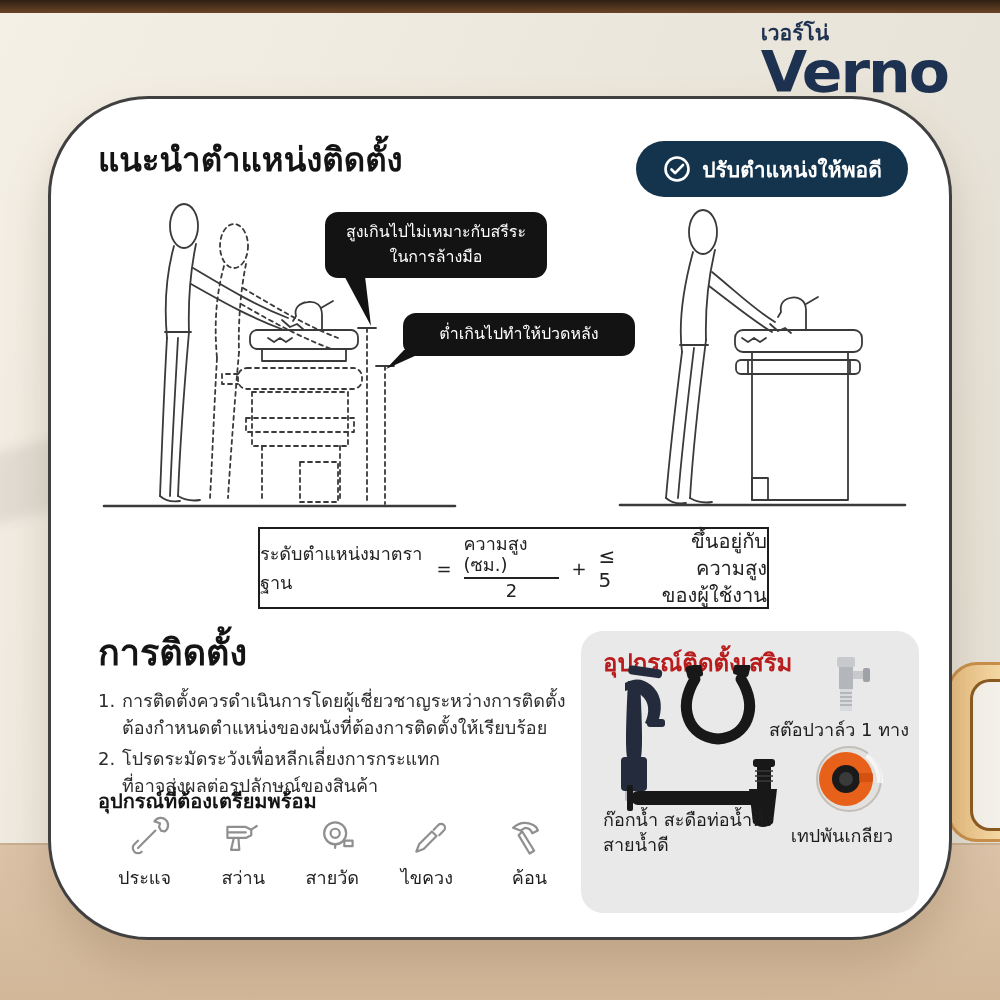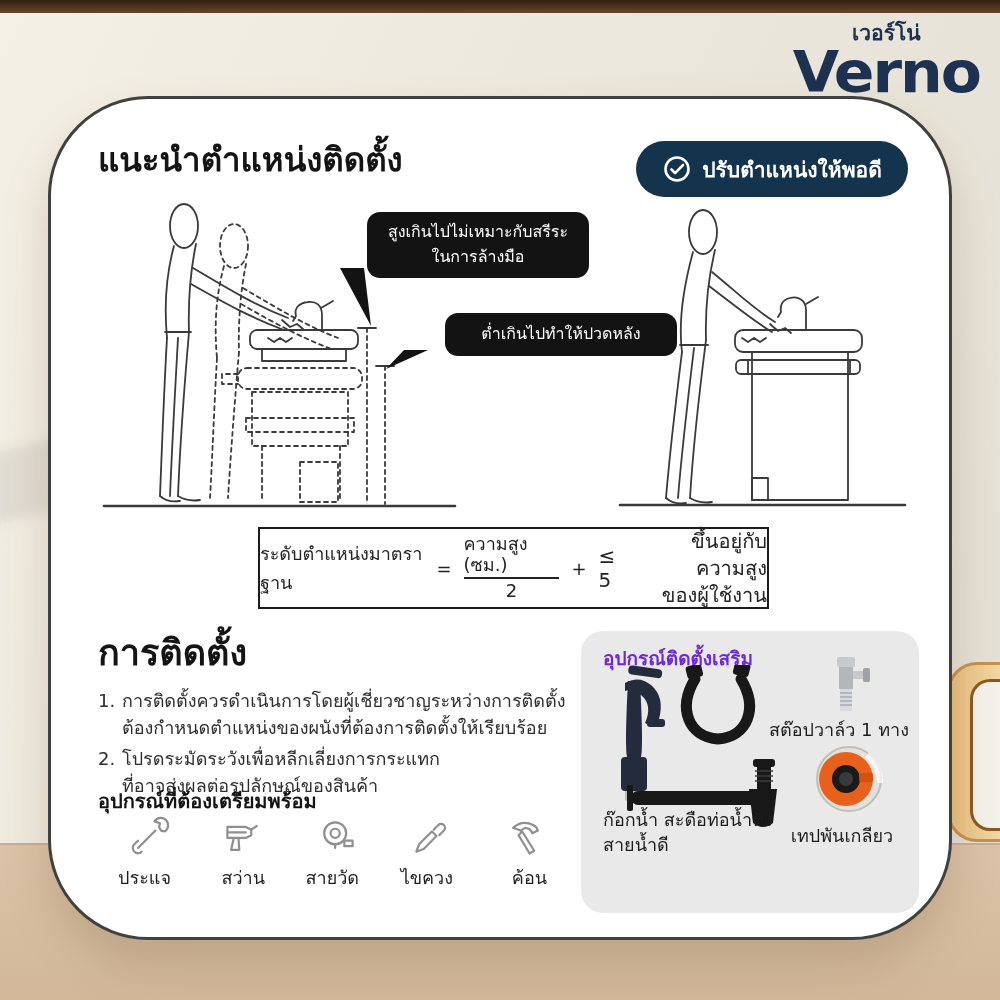--- a/index.html
+++ b/index.html
@@ -15,34 +15,34 @@
     background:rgba(110,105,95,.12);transform:rotate(-14deg);filter:blur(6px);z-index:1;}
   .floor{position:absolute;left:0;top:843px;width:1000px;height:157px;z-index:1;
     background:linear-gradient(#dcc3a8,#d2b899);}
   .floor-line{position:absolute;left:0;top:843px;width:1000px;height:2px;background:rgba(140,110,80,.25);z-index:1;}
   .wood-frame{position:absolute;right:0;top:662px;width:50px;height:174px;z-index:2;
     background:linear-gradient(90deg,#e9bf82,#f3d6a2);
     border:3px solid #c98f4a;border-right:none;border-radius:30px 0 0 30px;}
   .wood-frame .inner{position:absolute;right:-3px;top:14px;width:30px;height:146px;
     background:#f4f1ea;border:3px solid #8a5a20;border-right:none;border-radius:20px 0 0 20px;}
   
-  .brand{position:absolute;right:20px;top:22px;text-align:center;z-index:2;}
+  .brand{position:absolute;right:52px;top:22px;text-align:left;z-index:2;}
   .brand-th{font-size:21px;color:#1d3150;font-weight:bold;line-height:1.1;}
   .brand-en{font-size:60px;color:#1d3150;font-weight:bold;letter-spacing:-2px;line-height:.9;transform:scaleY(.95);}
   
   .card{position:absolute;left:48px;top:96px;width:898px;height:838px;background:#fff;
     border:3px solid #404040;border-radius:100px;z-index:2;
     box-shadow:0 24px 45px rgba(110,80,50,.22);}
   .title{position:absolute;left:47px;top:34px;font-size:33px;font-weight:bold;color:#141414;}
   .badge{position:absolute;left:585px;top:42px;width:272px;height:56px;background:#14344e;
     border-radius:30px;display:flex;align-items:center;justify-content:center;gap:10px;}
   .badge span{color:#fff;font-size:21px;font-weight:bold;}
   
   .callout{position:absolute;background:#131313;color:#fff;border-radius:13px;
-    text-align:center;font-size:16px;line-height:1.55;padding:8px 10px;z-index:5;margin-left:42px;}
+    text-align:center;font-size:16px;line-height:1.55;padding:8px 10px;z-index:5;}
   .callout-high{left:274px;top:113px;width:202px;}
   .callout-low{left:352px;top:214px;width:208px;padding:9px 12px;}
   
   .formula{position:absolute;left:207px;top:428px;width:507px;height:78px;border:2px solid #1c1c1c;
     display:flex;align-items:center;justify-content:center;gap:12px;color:#222;font-size:18px;}
   .frac{display:flex;flex-direction:column;align-items:center;line-height:1.15;}
   .frac .bar{width:100%;height:2px;background:#222;margin:2px 0;}
   .limit{font-size:20px;}
   .formula-note{font-size:20px;text-align:right;line-height:1.35;margin-left:2px;}
   
@@ -50,21 +50,21 @@
   .install-list{position:absolute;left:47px;top:588px;width:480px;font-size:18px;color:#2d2d2d;line-height:1.5;}
   .install-item{display:flex;gap:6px;margin-bottom:4px;}
   .install-item .num{flex:0 0 18px;}
   .tools-heading{position:absolute;left:47px;top:686px;font-size:20px;font-weight:bold;color:#141414;}
   .tools-row{position:absolute;left:40px;top:716px;display:flex;gap:14px;}
   .tool{width:80px;display:flex;flex-direction:column;align-items:flex-end;gap:4px;}
   .tool svg{width:44px;height:44px;stroke:#8f8f8f;stroke-width:2.4;fill:none;stroke-linecap:round;stroke-linejoin:round;}
   .tool-label{font-size:18px;color:#1d1d1d;}
   
   .panel{position:absolute;left:530px;top:532px;width:338px;height:282px;background:#e9e9e9;border-radius:22px;}
-  .panel-heading{position:absolute;left:22px;top:12px;font-size:19px;font-weight:bold;color:#6d28d9;}
+  .panel-heading{position:absolute;left:22px;top:12px;font-size:24px;font-weight:bold;color:#b91c1c;}
   .panel-label{position:absolute;font-size:18px;color:#1d1d1d;}
   .lbl-valve{left:180px;top:84px;width:156px;text-align:center;}
   .lbl-set{left:22px;top:176px;line-height:1.4;}
   .lbl-tape{left:196px;top:190px;width:130px;text-align:center;}
   .acc{position:absolute;}
   
   .lineart{position:absolute;left:0;top:0;width:1000px;height:1000px;z-index:4;pointer-events:none;}
   .lineart path,.lineart ellipse,.lineart rect,.lineart line{fill:none;stroke:#3a3a3a;stroke-width:1.8;stroke-linecap:round;stroke-linejoin:round;}
   .lineart .dash{stroke-dasharray:4 4;}
   .lineart .fillb{fill:#131313;stroke:none;}

